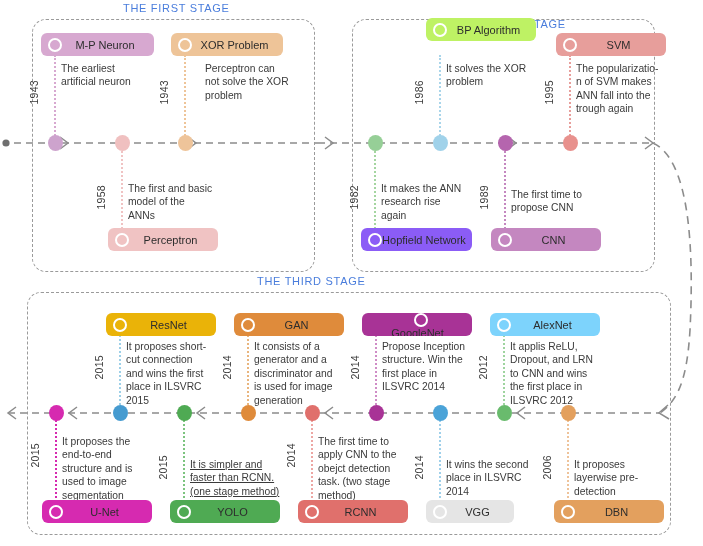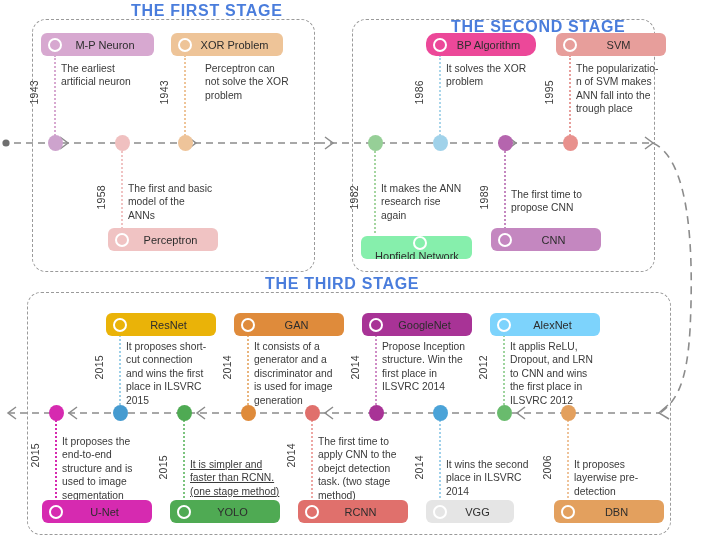--- a/index.html
+++ b/index.html
@@ -1,21 +1,21 @@
 <!DOCTYPE html>
 <html><head>
 <meta charset="utf-8">
 <style>
   html,body{margin:0;padding:0;background:#ffffff;}
   body{width:703px;height:546px;position:relative;overflow:hidden;
        font-family:"Liberation Sans","DejaVu Sans",sans-serif;}
   #canvas{position:absolute;left:0;top:0;width:703px;height:546px;}
 
-  .stage-title{position:absolute;color:#4a7ddc;font-weight:bold;font-size:16px;
-       letter-spacing:.7px;white-space:nowrap;margin-left:8px;}
+  .stage-title{position:absolute;color:#4a7ddc;font-weight:normal;font-size:11px;
+       letter-spacing:.7px;white-space:nowrap;}
 
   .stage-box{position:absolute;border:1px dashed #9a9a9a;border-radius:14px;
        box-sizing:border-box;background:transparent;}
 
   .node{position:absolute;width:15px;height:16px;border-radius:50%;z-index:6;}
 
   .stem{position:absolute;border-left:2px dotted #cfcfcf;z-index:3;}
 
   .card{position:absolute;border-radius:6px;height:23px;display:flex;align-items:center;
        z-index:7;box-sizing:border-box;padding-left:7px;}
@@ -98,32 +98,32 @@
   <span class="ring" style="border-color:#fff;"></span>
   <span class="cap">XOR Problem</span>
 </div>
 <div class="year" style="left:158px;top:80px;">1943</div>
 <div class="desc" style="left:205px;top:62px;width:118px;">Perceptron can
 not solve the XOR
 problem</div>
 <div class="node" style="left:178px;top:135px;background:#eec49a;"></div>
 
 <div class="stem" style="left:374px;top:143px;height:90px;border-color:#a4d5a0;"></div>
-<div class="card" style="left:361px;top:236px;width:111px;background:#86efac;flex-direction:column;">
+<div class="card" style="left:361px;top:228px;width:111px;background:#8b5cf6;">
   <span class="ring" style="border-color:#fff;"></span>
   <span class="cap">Hopfield Network</span>
 </div>
 <div class="year" style="left:348px;top:185px;">1982</div>
 <div class="desc" style="left:381px;top:182px;width:118px;">It makes the ANN
 research rise
 again</div>
 <div class="node" style="left:368px;top:135px;background:#96cf97;"></div>
 
 <div class="stem" style="left:439px;top:55px;height:88px;border-color:#a9d5ea;"></div>
-<div class="card" style="left:426px;top:33px;width:110px;background:#ec4899;border-radius:10px;">
+<div class="card" style="left:426px;top:18px;width:110px;background:#bef264;">
   <span class="ring" style="border-color:#fff;"></span>
   <span class="cap">BP Algorithm</span>
 </div>
 <div class="year" style="left:413px;top:80px;">1986</div>
 <div class="desc" style="left:446px;top:62px;width:118px;">It solves the XOR
 problem</div>
 <div class="node" style="left:433px;top:135px;background:#a0d2ea;"></div>
 
 <div class="stem" style="left:504px;top:143px;height:90px;border-color:#c487c0;"></div>
 <div class="card" style="left:491px;top:228px;width:110px;background:#c487c0;">
@@ -137,21 +137,21 @@
 
 <div class="stem" style="left:569px;top:55px;height:88px;border-color:#e79e9b;"></div>
 <div class="card" style="left:556px;top:33px;width:110px;background:#e79e9b;">
   <span class="ring" style="border-color:#fff;"></span>
   <span class="cap">SVM</span>
 </div>
 <div class="year" style="left:543px;top:80px;">1995</div>
 <div class="desc" style="left:576px;top:62px;width:120px;">The popularizatio-
 n of SVM makes
 ANN fall into the
-trough place</div>
+trough again</div>
 <div class="node" style="left:563px;top:135px;background:#e8918d;"></div>
 
 <div class="stem" style="left:55px;top:413px;height:92px;border-color:#d62ab0;"></div>
 <div class="card" style="left:42px;top:500px;width:110px;background:#d62ab0;">
   <span class="ring" style="border-color:#fff;"></span>
   <span class="cap">U-Net</span>
 </div>
 <div class="year" style="left:29px;top:443px;">2015</div>
 <div class="desc" style="left:62px;top:435px;width:112px;">It proposes the
 end-to-end
@@ -204,21 +204,21 @@
 </div>
 <div class="year" style="left:285px;top:443px;">2014</div>
 <div class="desc" style="left:318px;top:435px;width:112px;">The first time to
 apply CNN to the
 obejct detection
 task. (two stage
 method)</div>
 <div class="node" style="left:305px;top:405px;background:#e0706c;"></div>
 
 <div class="stem" style="left:375px;top:335px;height:78px;border-color:#cf8cc6;"></div>
-<div class="card" style="left:362px;top:313px;width:110px;background:#a83396;">
+<div class="card" style="left:362px;top:313px;width:110px;background:#a83396;flex-direction:column;">
   <span class="ring" style="border-color:#fff;"></span>
   <span class="cap">GoogleNet</span>
 </div>
 <div class="year" style="left:349px;top:355px;">2014</div>
 <div class="desc" style="left:382px;top:340px;width:118px;">Propose Inception
 structure. Win the
 first place in
 ILSVRC 2014</div>
 <div class="node" style="left:369px;top:405px;background:#a83396;"></div>
 

